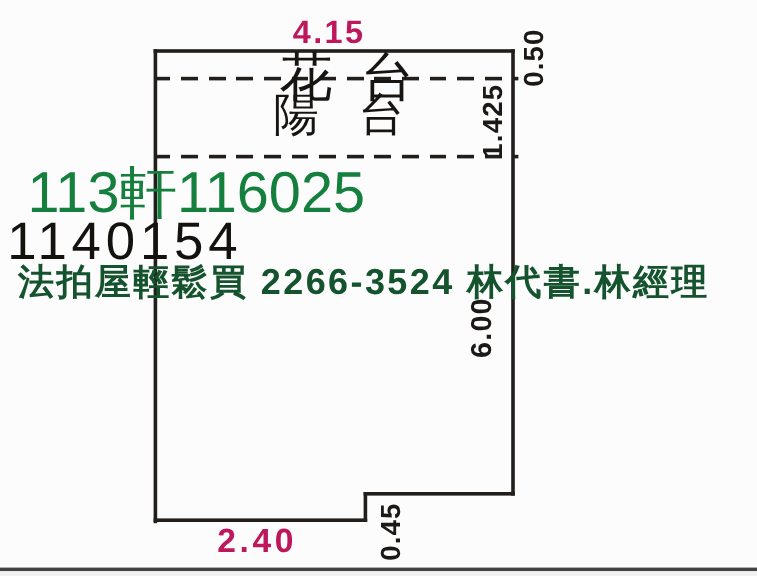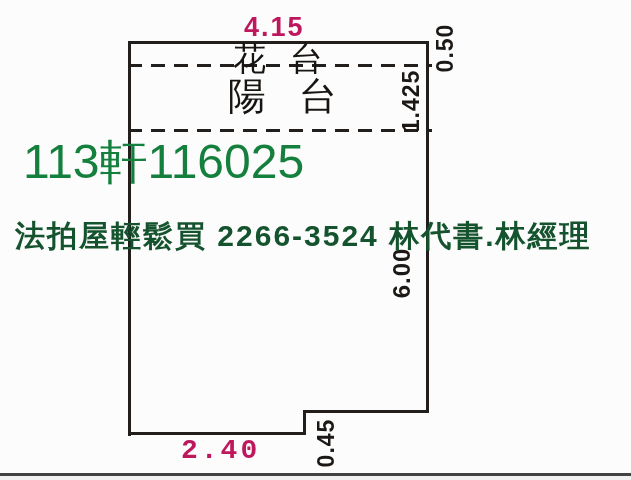--- a/index.html
+++ b/index.html
@@ -11,31 +11,31 @@
   .dash{
     position:absolute;height:3px;
     background:repeating-linear-gradient(90deg,#211e1c 0 14px,transparent 14px 23px);
   }
   .dim{position:absolute;font-weight:700;line-height:1.1;white-space:nowrap;color:#be185d;}
   .vdim{
     position:absolute;font-weight:700;line-height:1;white-space:nowrap;color:#1b1816;
     transform:translate(-50%,-50%) rotate(-90deg);
   }
   .cjk{position:absolute;line-height:1.1;white-space:nowrap;color:#171411;}
-  .flower{left:233px;top:41px;font-size:33px;letter-spacing:24px;}
+  .flower{left:233px;top:41px;font-size:44px;letter-spacing:24px;}
   .balcony{left:228px;top:76px;font-size:38px;letter-spacing:33px;}
   .room{left:159px;top:248px;font-size:45px;letter-spacing:107px;font-weight:600;}
   .case1{position:absolute;left:23px;top:134px;font-size:48px;line-height:1.15;letter-spacing:0;color:#15803d;white-space:nowrap;}
   .case2{position:absolute;left:6px;top:177px;font-size:44px;line-height:1.15;letter-spacing:4px;color:#14120f;white-space:nowrap;}
   .watermark{
     position:absolute;left:15px;top:219px;font-size:30px;font-weight:700;
     letter-spacing:2px;white-space:nowrap;color:#14532d;line-height:1.1;
   }
   .dim-top{left:244px;top:13px;font-size:27px;letter-spacing:2px;}
-  .dim-bottom{left:181px;top:436px;font-size:28px;letter-spacing:3px;font-family:Liberation Mono, monospace;}
+  .dim-bottom{left:181px;top:436px;font-size:28px;letter-spacing:3px;}
   .v-flower{left:445px;top:48px;font-size:23px;letter-spacing:1px;}
   .v-balcony{left:411px;top:101px;font-size:23px;letter-spacing:1px;}
   .v-height{left:402px;top:273px;font-size:24px;letter-spacing:1px;}
   .v-notch{left:326px;top:443px;font-size:23px;letter-spacing:1px;}
   .band{position:absolute;left:0;top:473px;width:631px;height:3px;background:#424242;}
   .band-under{position:absolute;left:0;top:476px;width:631px;height:4px;background:#f1f1f1;}
 </style>
 </head>
 <body>
 
@@ -55,19 +55,20 @@
   <div class="cjk balcony">陽台</div>
 
   <div class="dim dim-top">4.15</div>
   <div class="vdim v-flower">0.50</div>
   <div class="vdim v-balcony">1.425</div>
   <div class="vdim v-height">6.00</div>
   <div class="dim dim-bottom">2.40</div>
   <div class="vdim v-notch">0.45</div>
 
   <div class="case1">113軒116025</div>
+  <div class="case2">1140154</div>
 
   <div class="watermark">法拍屋輕鬆買  2266-3524  林代書.林經理</div>
 
   <div class="band"></div>
   <div class="band-under"></div>
 
 </div>
 
 </body></html>

